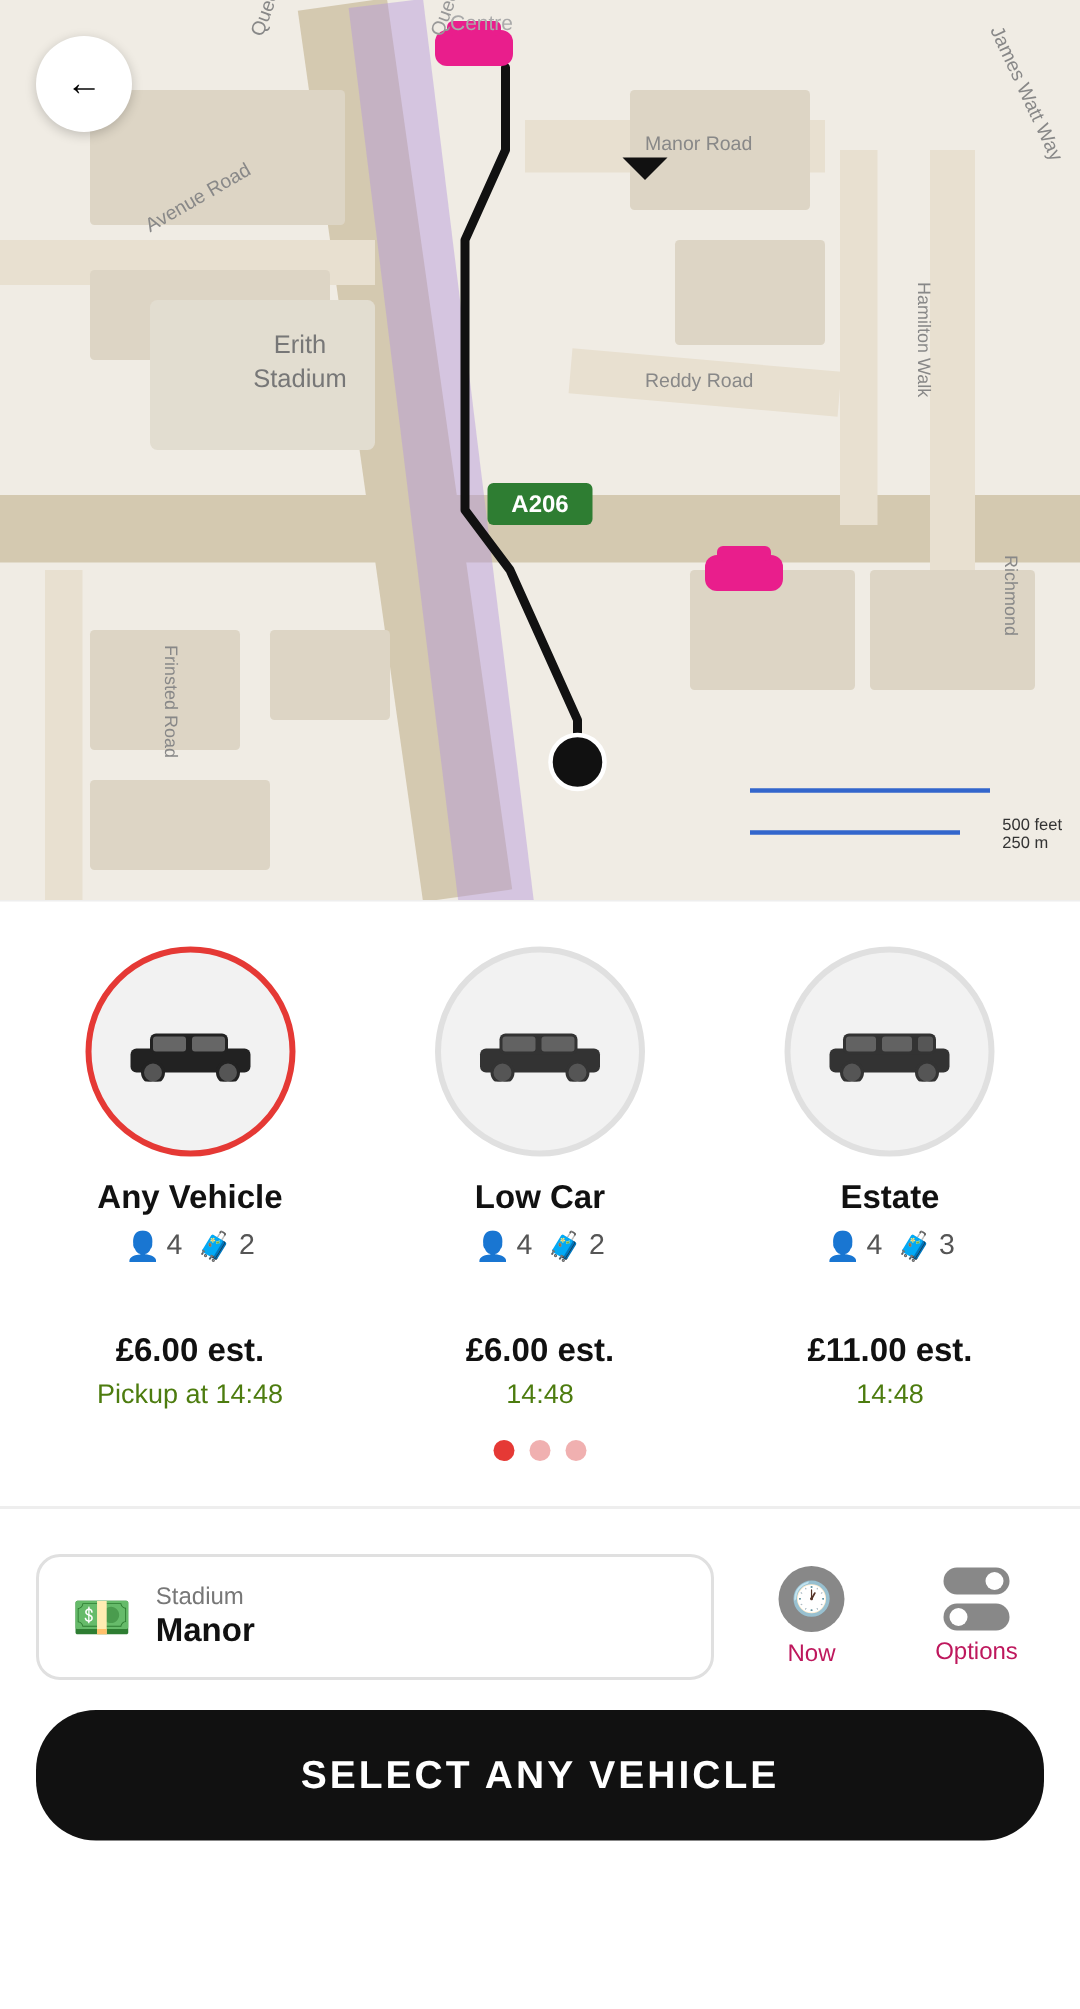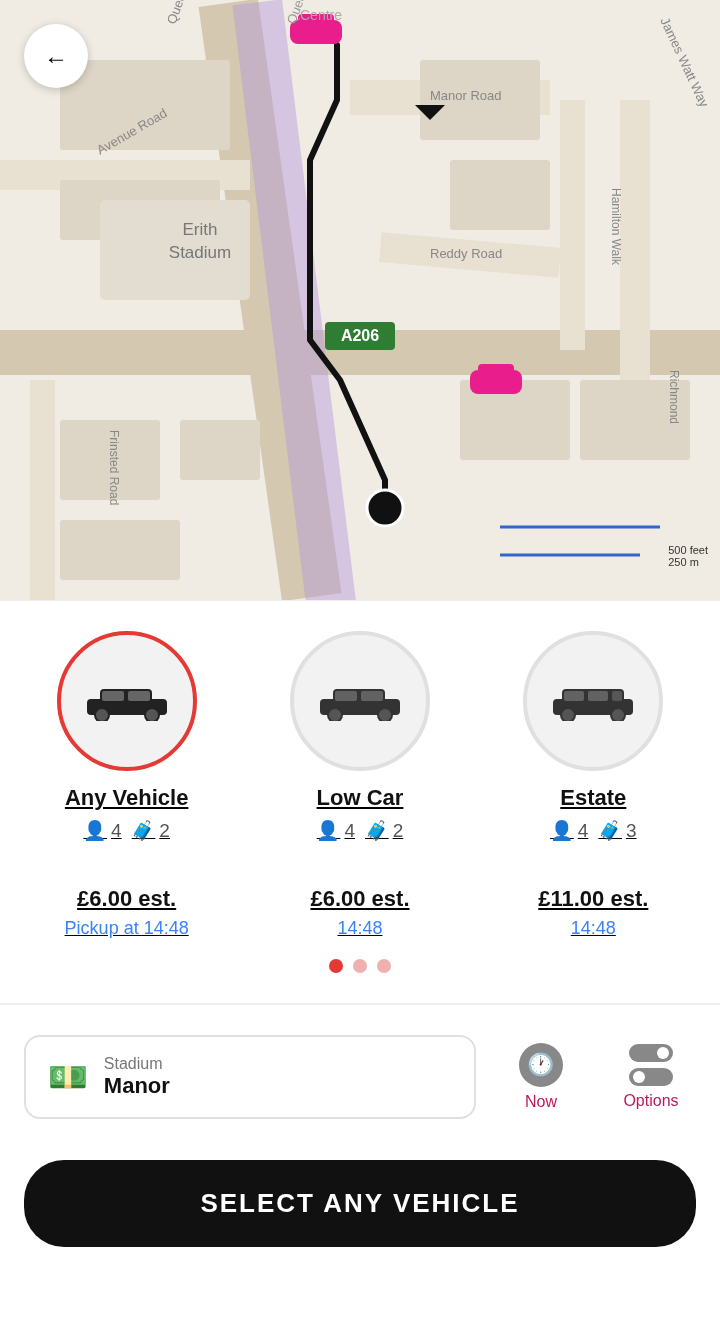--- a/index.html
+++ b/index.html
@@ -71,21 +71,20 @@
       background: #fff;
       padding: 30px 0 20px 0;
       border-top: 1px solid #eee;
     }
 
     .vehicle-cards {
       display: flex;
       justify-content: space-around;
       align-items: flex-start;
       padding: 0 10px;
-      text-decoration: underline;
     }
 
     .vehicle-card {
       display: flex;
       flex-direction: column;
       align-items: center;
       width: 200px;
     }
 
     .vehicle-icon-circle {
@@ -139,21 +138,21 @@
     .vehicle-price {
       font-size: 22px;
       font-weight: 700;
       color: #111;
       margin-bottom: 6px;
       margin-top: 32px;
     }
 
     .vehicle-time {
       font-size: 18px;
-      color: #3b82f6;
+      color: #4d7c0f;
     }
 
     
     .dots-indicator {
       display: flex;
       justify-content: center;
       gap: 10px;
       margin-top: 20px;
     }
 
@@ -221,21 +220,21 @@
       min-width: 90px;
     }
 
     .option-label {
       font-size: 16px;
       color: #be185d;
     }
 
     
     .select-button {
-      margin: 21px 24px 30px 24px;
+      margin: 0 24px 30px 24px;
       background: #111;
       color: white;
       border: none;
       border-radius: 40px;
       padding: 28px;
       width: calc(100% - 48px);
       font-size: 26px;
       font-weight: 700;
       letter-spacing: 2px;
       cursor: pointer;

